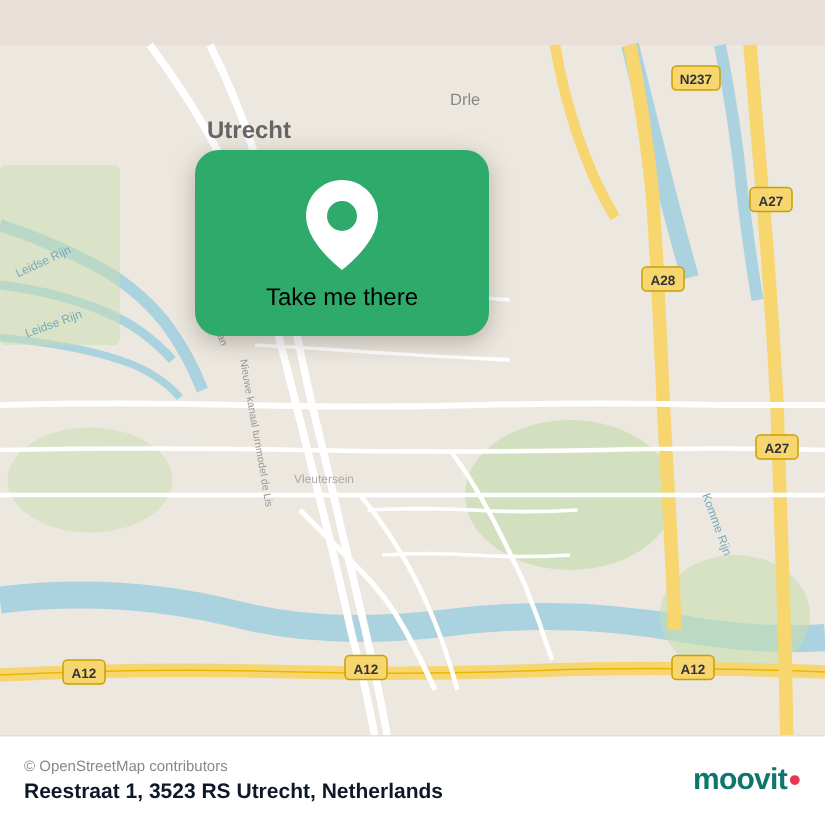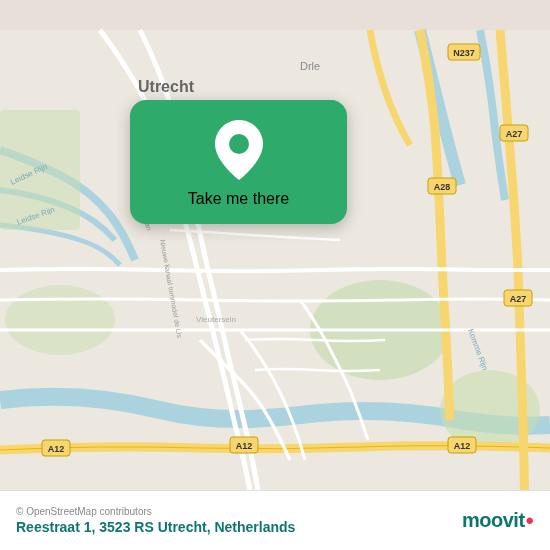--- a/index.html
+++ b/index.html
@@ -24,21 +24,21 @@
       position: absolute;
       top: 0; left: 0;
       width: 100%; height: 100%;
     }
 
     
     #popup {
       position: absolute;
       top: 100px;
       left: 130px;
-      width: 217px;
+      width: 196px;
       background: #2eaa6b;
       border-radius: 16px;
       display: flex;
       flex-direction: column;
       align-items: center;
       padding: 20px 20px 16px 20px;
       box-shadow: 0 4px 16px rgba(0,0,0,0.25);
       cursor: pointer;
       z-index: 10;
     }
@@ -73,21 +73,21 @@
 
     #copyright-text {
       font-size: 10px;
       color: #888;
       margin-bottom: 2px;
     }
 
     #address-text {
       font-size: 14px;
       font-weight: 600;
-      color: #0f766e;
+      color: #0f172a;
     }
 
     #moovit-logo {
       display: flex;
       align-items: center;
     }
 
     #moovit-logo-text {
       font-size: 20px;
       font-weight: 700;

